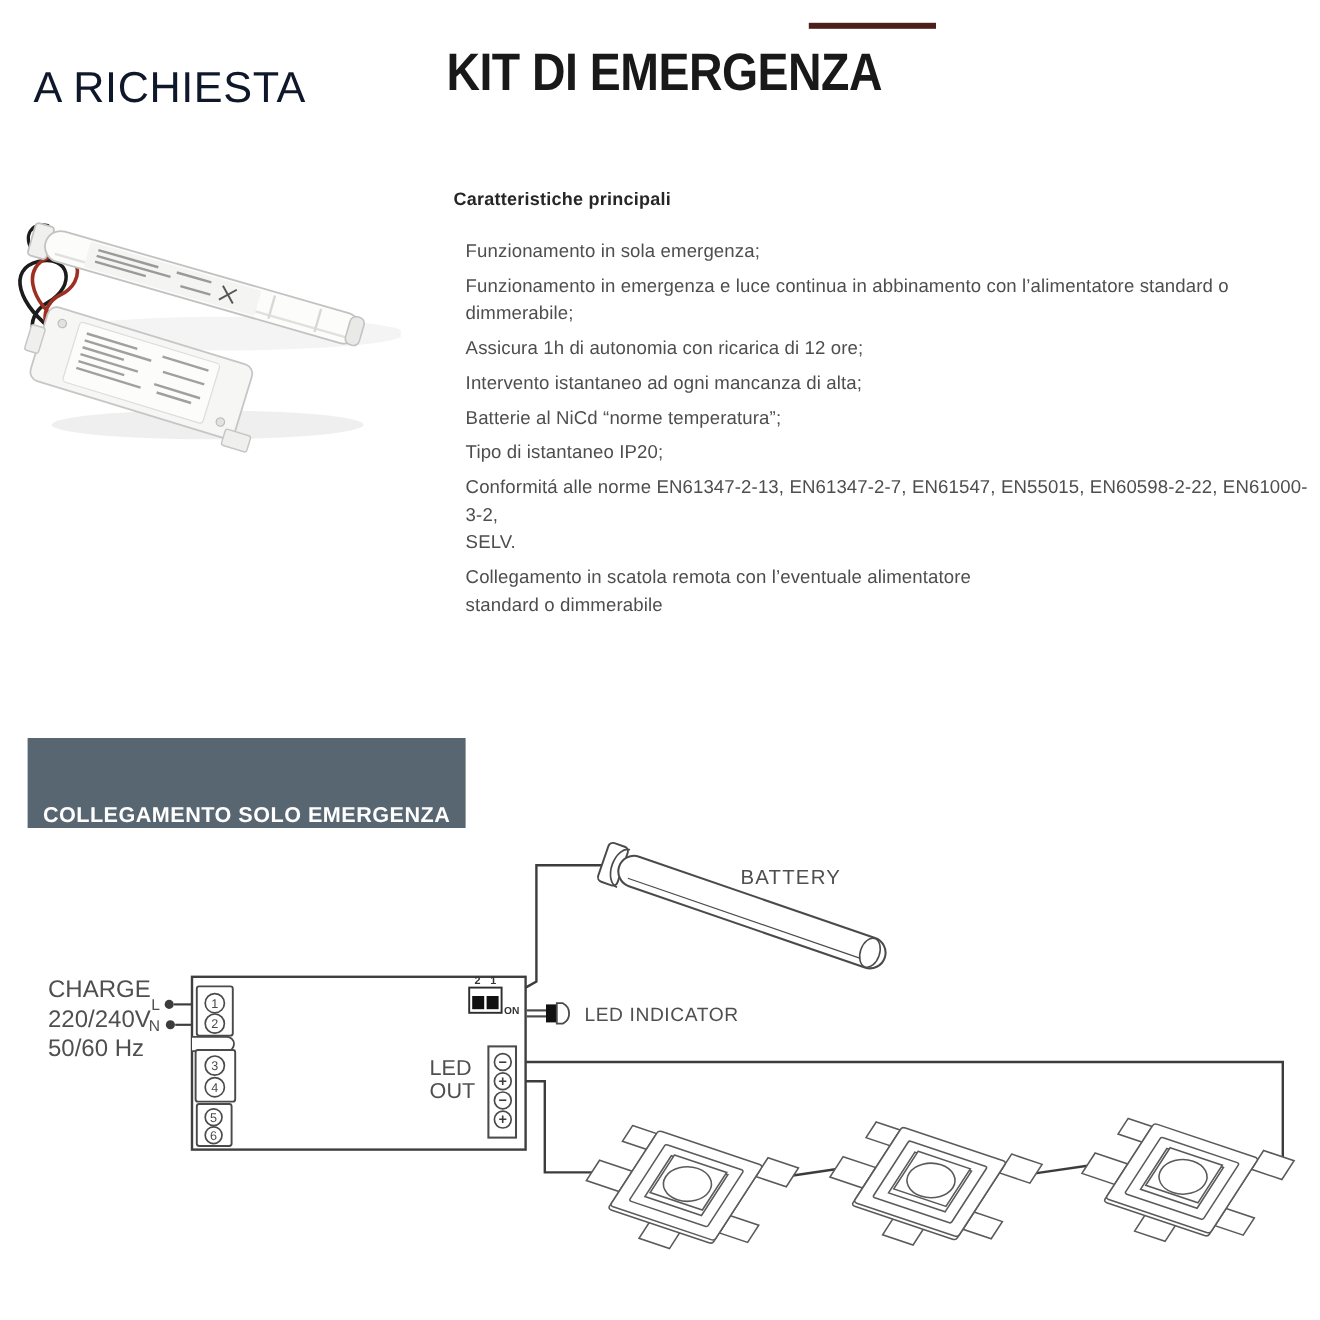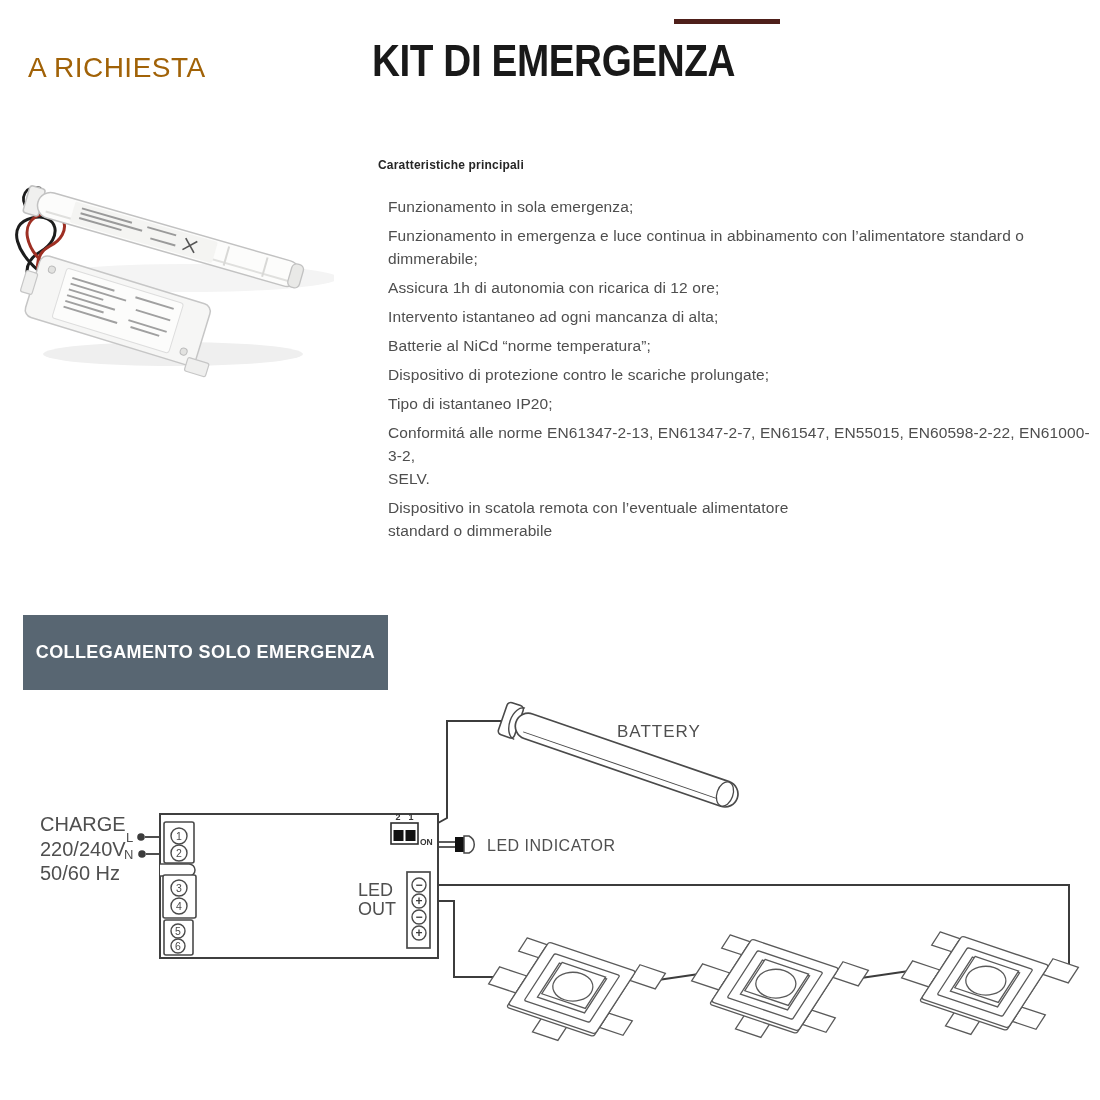--- a/index.html
+++ b/index.html
@@ -1,45 +1,45 @@
 <!DOCTYPE html>
 <html><head>
 <meta charset="utf-8">
 <style>
   html,body{margin:0;padding:0;background:#ffffff;}
   .page{
     position:relative;width:1100px;height:1100px;background:#ffffff;
     font-family:"Liberation Sans", sans-serif;overflow:hidden;color:#222;
   }
   .tagline{
-    position:absolute;left:28px;top:52px;font-size:28px;color:#a16207;
+    position:absolute;left:28px;top:52px;font-size:36px;color:#0f172a;
     letter-spacing:0.5px;
   }
   .accent-bar{
     position:absolute;left:674px;top:19px;width:106px;height:5px;
     background:#4e1f1a;
   }
   .main-title{
     position:absolute;left:372px;top:36px;font-size:44px;font-weight:700;
     color:#191919;letter-spacing:-0.5px;transform:scaleX(0.88);
     transform-origin:left top;white-space:nowrap;
   }
   .photo{position:absolute;left:8px;top:158px;}
   .features{position:absolute;left:378px;top:158px;width:722px;}
   .features h2{
-    margin:0 0 23px 0;font-size:12px;font-weight:700;color:#262626;
+    margin:0 0 23px 0;font-size:15px;font-weight:700;color:#262626;
     letter-spacing:0.2px;
   }
   .feature-item{
     margin:0 0 6px 10px;font-size:15.5px;line-height:23px;color:#4e4e4e;
     white-space:pre-line;letter-spacing:0.1px;
   }
   .banner{
     position:absolute;left:23px;top:615px;width:365px;height:75px;
-    background:#586672;color:#ffffff;display:flex;align-items:center;
+    background:#586672;color:#ffffff;display:flex;align-items:flex-end;
     justify-content:center;font-weight:700;font-size:18px;letter-spacing:0.4px;
   }
   .diagram{position:absolute;left:0;top:675px;}
   svg text{font-family:"Liberation Sans", sans-serif;}
 </style>
 </head>
 <body>
 
 <div class="page">
 
@@ -102,25 +102,24 @@
   </svg>
 
   <div class="features">
     <h2>Caratteristiche principali</h2>
     <p class="feature-item">Funzionamento in sola emergenza;</p>
     <p class="feature-item">Funzionamento in emergenza e luce continua in abbinamento con l’alimentatore standard o
 dimmerabile;</p>
     <p class="feature-item">Assicura 1h di autonomia con ricarica di 12 ore;</p>
     <p class="feature-item">Intervento istantaneo ad ogni mancanza di alta;</p>
     <p class="feature-item">Batterie al NiCd “norme temperatura”;</p>
-    <p class="feature-item">Dispositivo di protezione contro le scariche prolungate;</p>
     <p class="feature-item">Tipo di istantaneo IP20;</p>
     <p class="feature-item">Conformitá alle norme EN61347-2-13, EN61347-2-7, EN61547, EN55015, EN60598-2-22, EN61000-3-2,
 SELV.</p>
-    <p class="feature-item">Dispositivo in scatola remota con l’eventuale alimentatore
+    <p class="feature-item">Collegamento in scatola remota con l’eventuale alimentatore
 standard o dimmerabile</p>
   </div>
 
   <div class="banner">
     <span>COLLEGAMENTO SOLO EMERGENZA</span>
   </div>
 
   <svg class="diagram" width="1100" height="425" viewBox="0 675 1100 425">
     <defs>
       <g id="fixt">

